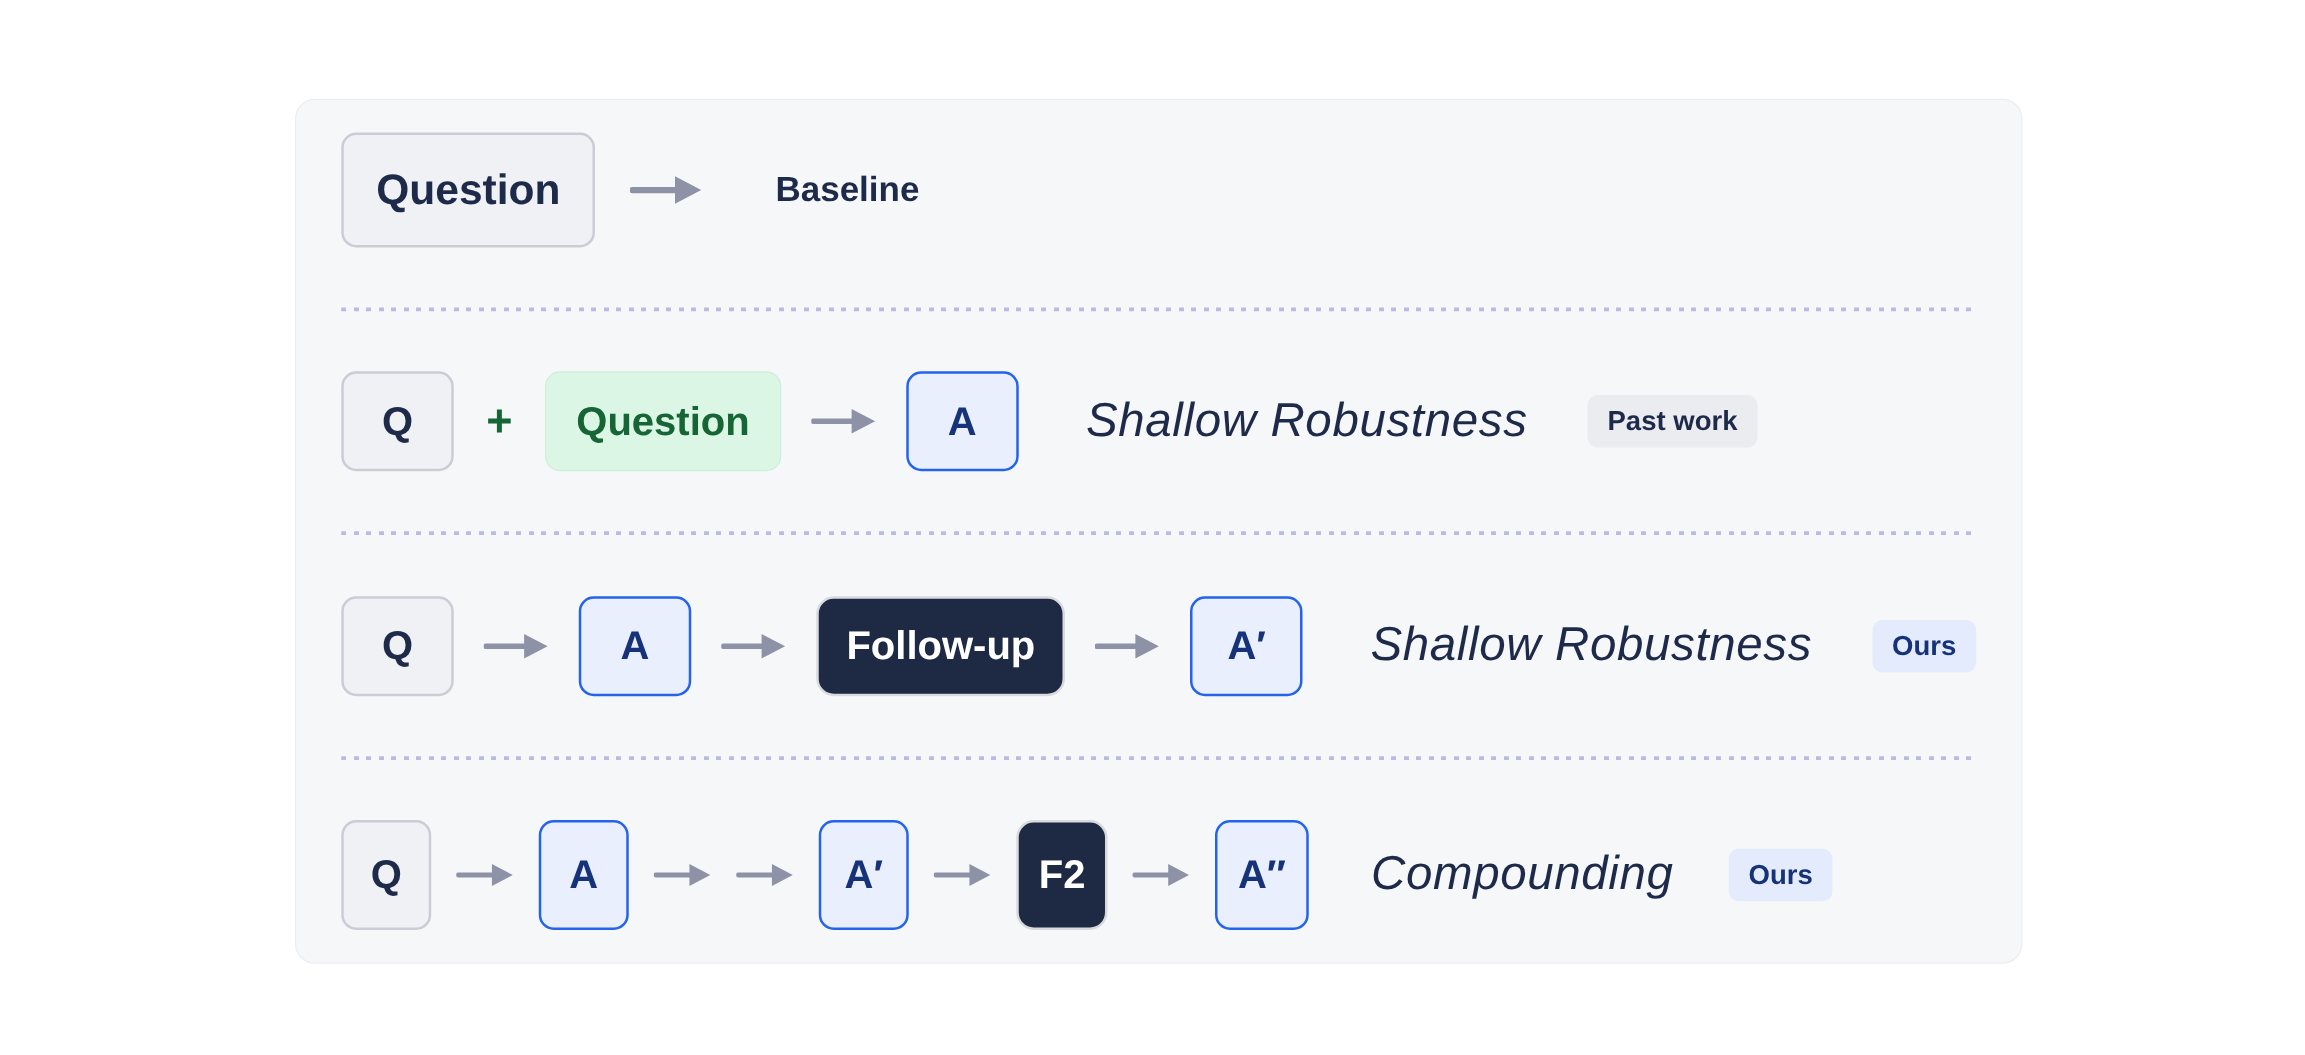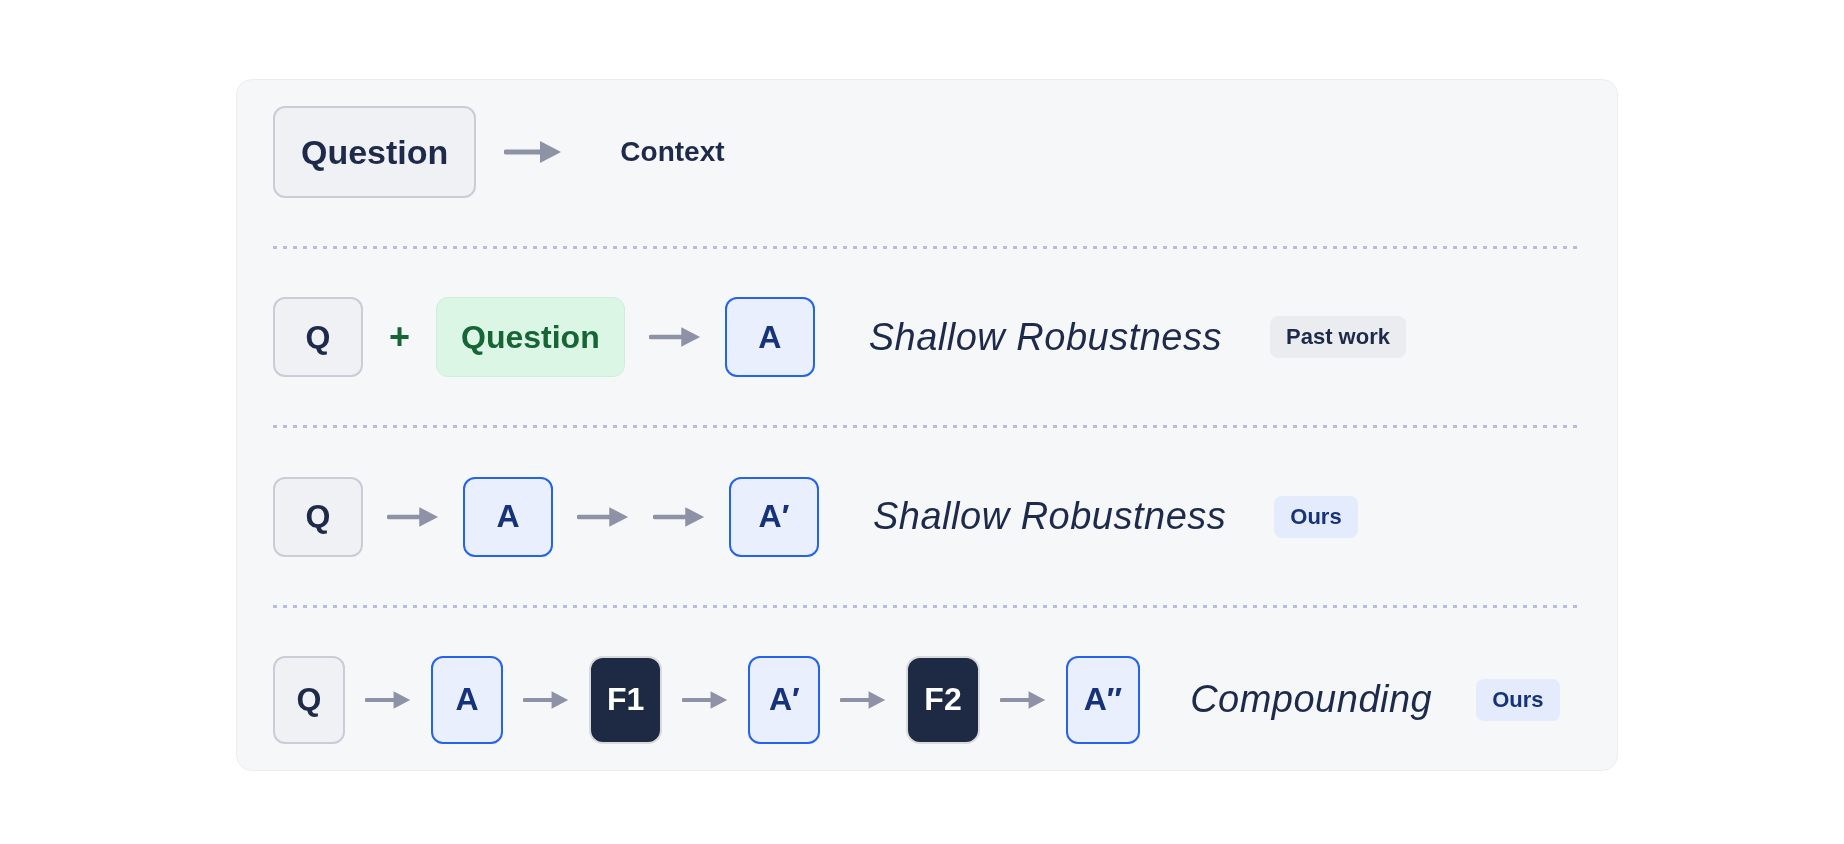--- a/index.html
+++ b/index.html
@@ -62,21 +62,21 @@
 
 <div class="card">
     <div class="row row-lg">
       <div class="box box-gray">Question</div>
       <span class="arrow">
         <svg viewBox="0 0 58 24" fill="none" xmlns="http://www.w3.org/2000/svg">
           <line x1="2" y1="12" x2="38" y2="12" stroke="currentColor" stroke-width="5" stroke-linecap="round"></line>
           <polygon points="36,1 57,12 36,23" fill="currentColor"></polygon>
         </svg>
       </span>
-      <div class="caption bold">Context</div>
+      <div class="caption bold">Baseline</div>
     </div>
     <div class="divider"></div>
     <div class="row row-md">
       <div class="box box-gray">Q</div>
       <span class="plus">+</span>
       <div class="box box-green">Question</div>
       <span class="arrow">
         <svg viewBox="0 0 58 24" fill="none" xmlns="http://www.w3.org/2000/svg">
           <line x1="2" y1="12" x2="38" y2="12" stroke="currentColor" stroke-width="5" stroke-linecap="round"></line>
           <polygon points="36,1 57,12 36,23" fill="currentColor"></polygon>
@@ -95,20 +95,21 @@
           <polygon points="36,1 57,12 36,23" fill="currentColor"></polygon>
         </svg>
       </span>
       <div class="box box-blue">A</div>
       <span class="arrow">
         <svg viewBox="0 0 58 24" fill="none" xmlns="http://www.w3.org/2000/svg">
           <line x1="2" y1="12" x2="38" y2="12" stroke="currentColor" stroke-width="5" stroke-linecap="round"></line>
           <polygon points="36,1 57,12 36,23" fill="currentColor"></polygon>
         </svg>
       </span>
+      <div class="box box-dark">Follow-up</div>
       <span class="arrow">
         <svg viewBox="0 0 58 24" fill="none" xmlns="http://www.w3.org/2000/svg">
           <line x1="2" y1="12" x2="38" y2="12" stroke="currentColor" stroke-width="5" stroke-linecap="round"></line>
           <polygon points="36,1 57,12 36,23" fill="currentColor"></polygon>
         </svg>
       </span>
       <div class="box box-blue">A′</div>
       <div class="caption italic">Shallow Robustness</div>
       <span class="badge badge-blue">Ours</span>
     </div>
@@ -121,21 +122,20 @@
           <polygon points="36,1 57,12 36,23" fill="currentColor"></polygon>
         </svg>
       </span>
       <div class="box box-blue">A</div>
       <span class="arrow">
         <svg viewBox="0 0 58 24" fill="none" xmlns="http://www.w3.org/2000/svg">
           <line x1="2" y1="12" x2="38" y2="12" stroke="currentColor" stroke-width="5" stroke-linecap="round"></line>
           <polygon points="36,1 57,12 36,23" fill="currentColor"></polygon>
         </svg>
       </span>
-      <div class="box box-dark">F1</div>
       <span class="arrow">
         <svg viewBox="0 0 58 24" fill="none" xmlns="http://www.w3.org/2000/svg">
           <line x1="2" y1="12" x2="38" y2="12" stroke="currentColor" stroke-width="5" stroke-linecap="round"></line>
           <polygon points="36,1 57,12 36,23" fill="currentColor"></polygon>
         </svg>
       </span>
       <div class="box box-blue">A′</div>
       <span class="arrow">
         <svg viewBox="0 0 58 24" fill="none" xmlns="http://www.w3.org/2000/svg">
           <line x1="2" y1="12" x2="38" y2="12" stroke="currentColor" stroke-width="5" stroke-linecap="round"></line>

